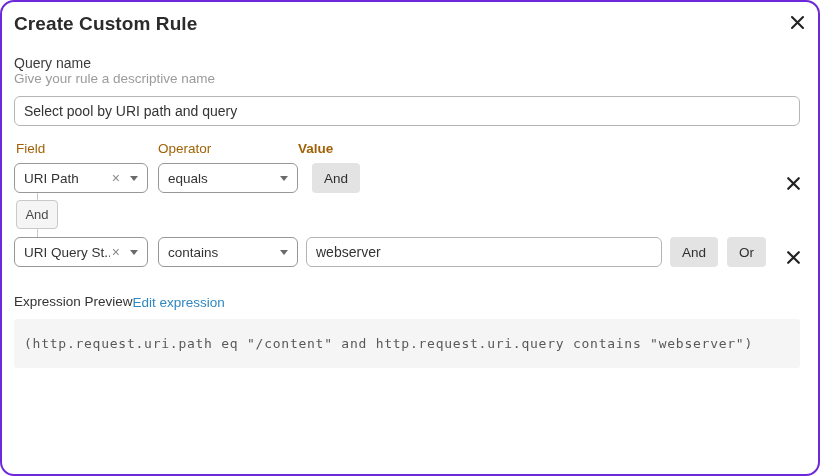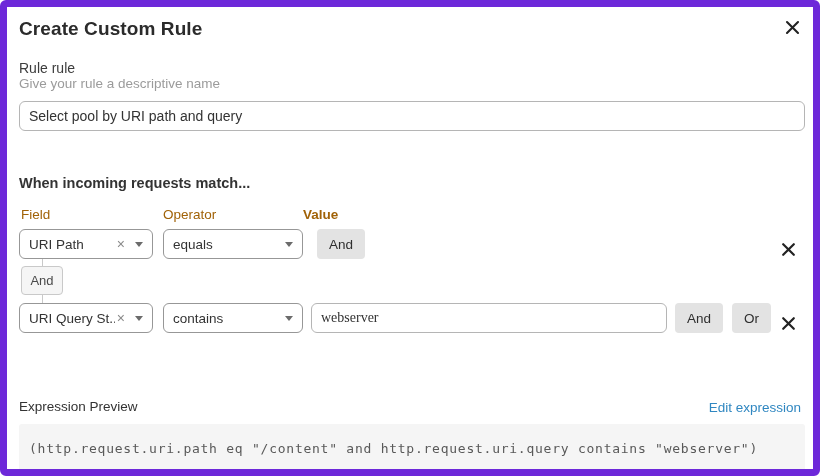--- a/index.html
+++ b/index.html
@@ -2,22 +2,22 @@
 <html><head>
 <meta charset="utf-8">
 <style>
   * { box-sizing: border-box; margin: 0; padding: 0; }
   html, body { width: 820px; height: 476px; background: #fff; }
   body { font-family: "Liberation Sans", sans-serif; color: #333; }
 
   .dialog {
     width: 820px; height: 476px;
     background: #fff;
-    border: 7px solid #6d28d9;
-    border-radius: 6px;
+    border: 2px solid #6d28d9;
+    border-radius: 14px;
     padding: 10px 12px 14px 12px;
     position: relative;
     overflow: hidden;
   }
 
   
   .title-row { display: flex; align-items: flex-start; justify-content: space-between; }
   .dialog-title { font-size: 19px; font-weight: 700; color: #2b2b2b; line-height: 24px; letter-spacing: .1px; }
   .close-btn { background: none; border: none; cursor: pointer; padding: 2px; margin-top: 0; margin-right: -2px; line-height: 0; }
 
@@ -54,21 +54,21 @@
   .dd-clear { margin-left: auto; color: #8a8a8a; font-size: 14px; line-height: 1; padding: 0 2px; cursor: pointer; }
   .caret {
     width: 0; height: 0; margin-left: 8px;
     border-left: 4.5px solid transparent; border-right: 4.5px solid transparent;
     border-top: 5.5px solid #6b6b6b; flex: none;
   }
   .dd-op .caret { margin-left: auto; }
 
   .value-input { margin-left: 8px; }
   .val-1 { width: 406px; }
-  .val-2 { width: 356px; font-family: Liberation Serif, serif; }
+  .val-2 { width: 356px; }
 
   .op-btn {
     height: 30px; border: none; border-radius: 4px;
     background: #e3e3e3; color: #2f2f2f; font-size: 13.5px;
     font-family: "Liberation Sans", sans-serif;
     padding: 0 12px; cursor: pointer; flex: none;
   }
   .btn-and-1 { margin-left: 14px; }
   .btn-and-2 { margin-left: 8px; }
   .btn-or-2 { margin-left: 9px; }
@@ -81,21 +81,21 @@
   .vline-top { height: 7px; }
   .vline-bottom { height: 8px; }
   .and-badge {
     width: 42px; height: 29px; background: #f5f5f5;
     border: 1px solid #c9c9c9; border-radius: 4px;
     font-size: 13px; color: #4a4a4a;
     display: flex; align-items: center; justify-content: center;
   }
 
   
-  .expr-row { display: flex; align-items: center; justify-content: space-between; margin-top: 66px; gap: 12px; }
+  .expr-row { display: flex; align-items: center; margin-top: 27px; }
   .expr-label { font-size: 13.5px; color: #333; line-height: 16px; }
   .expr-link { font-size: 13.5px; text-decoration: none; cursor: pointer; }
   .code-block {
     margin-top: 9px; width: 786px; height: 49px;
     background: #f5f5f5; border-radius: 3px;
     display: flex; align-items: center; padding: 0 10px;
     font-family: "DejaVu Sans Mono", "Liberation Mono", monospace;
     font-size: 13px; letter-spacing: 0.75px; color: #595959;
     white-space: nowrap; overflow: hidden;
   }
@@ -107,25 +107,24 @@
 
   <div class="title-row">
     <h1 class="dialog-title">Create Custom Rule</h1>
     <button class="close-btn" aria-label="Close">
       <svg width="17" height="17" viewBox="0 0 17 17">
           <path d="M3 3 L14 14 M14 3 L3 14" stroke="#222" stroke-width="2.1" stroke-linecap="round" fill="none"></path>
         </svg>
     </button>
   </div>
 
-  <div class="field-label">Rule rule</div>
+  <div class="field-label">Query name</div>
   <div class="helper-text">Give your rule a descriptive name</div>
   <input class="text-input rule-input" type="text" value="Select pool by URI path and query" style="">
 
-  <div class="section-heading">When incoming requests match...</div>
 
   <div class="col-labels">
     <div class="col-field">Field</div>
     <div class="col-op">Operator</div>
     <div class="col-val">Value</div>
   </div>
 
   <div class="cond-row row-1">
     <div class="dropdown dd-field">
       <span class="dd-text">URI Path</span>

